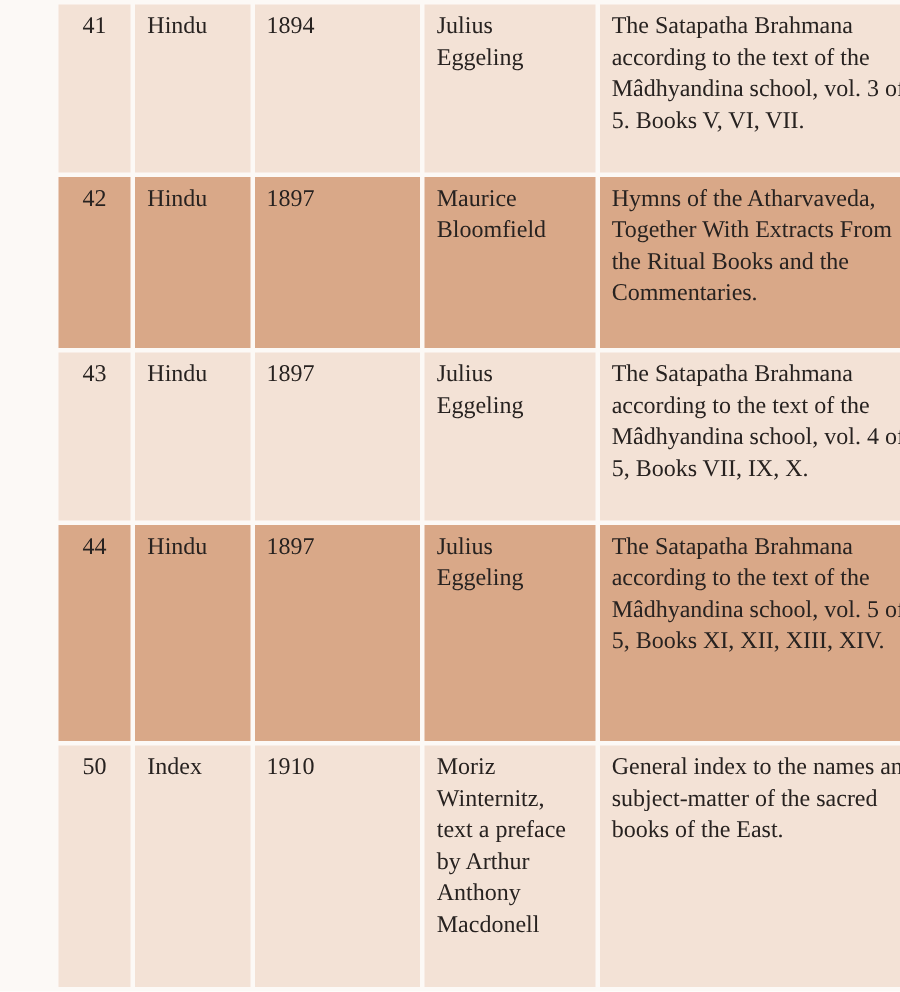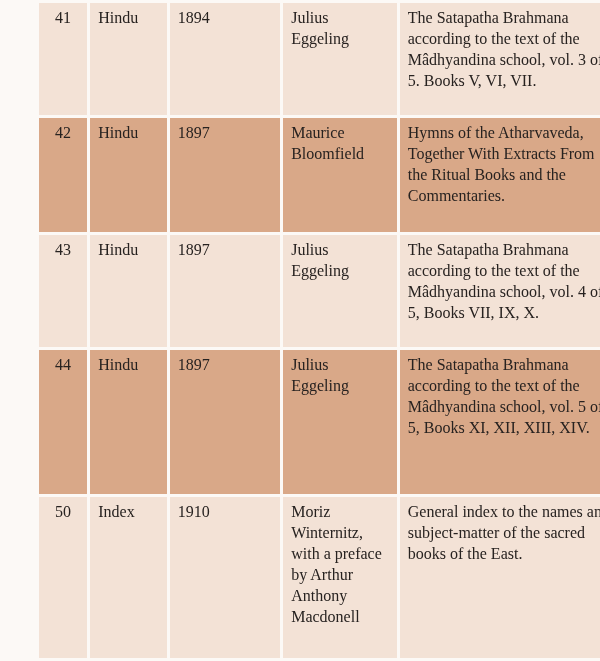--- a/index.html
+++ b/index.html
@@ -99,21 +99,21 @@
 according to the text of the
 Mâdhyandina school, vol. 5 of
 5, Books XI, XII, XIII, XIV.</td>
       </tr>
       <tr class="light">
         <td class="c-num">50</td>
         <td>Index</td>
         <td>1910</td>
         <td>Moriz
 Winternitz,
-with a preface
+text a preface
 by Arthur
 Anthony
 Macdonell</td>
         <td>General index to the names and
 subject-matter of the sacred
 books of the East.</td>
       </tr>
     </tbody>
   </table>
 </div>

